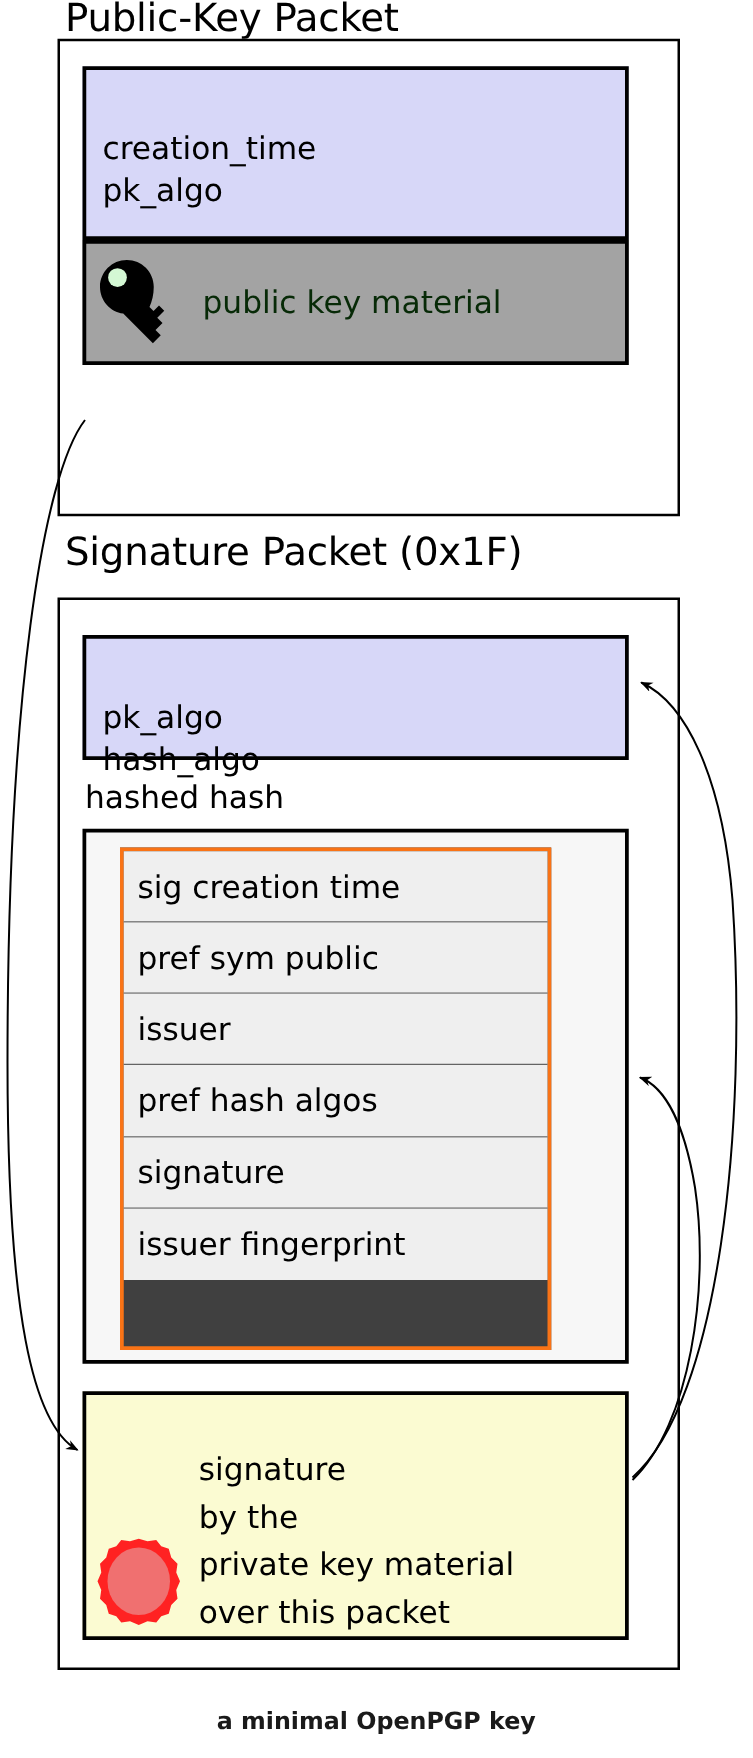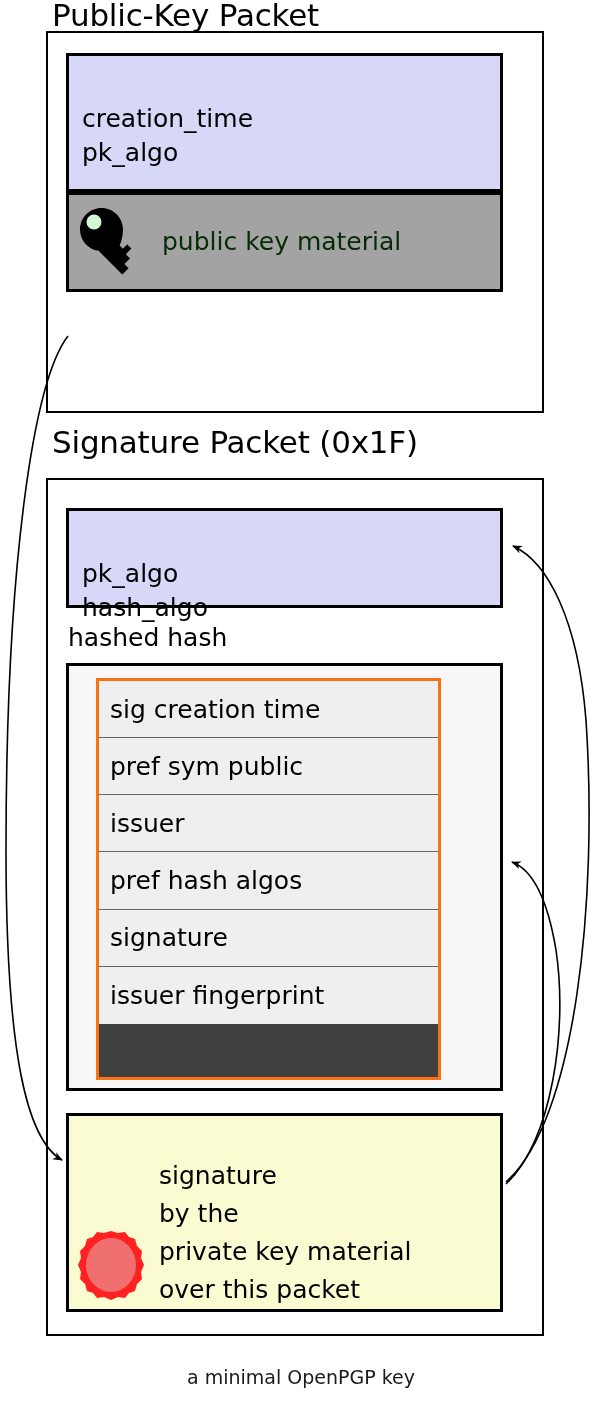--- a/index.html
+++ b/index.html
@@ -163,20 +163,21 @@
   }
 
   
   #diagram-caption {
     position: absolute;
     left: 0; top: 1366px;
     width: 602px;
     text-align: center;
     font-size: 19px;
     color: #1a1a1a;
+    font-weight: bold;
   }
 
   
   #connector-layer {
     position: absolute;
     left: 0; top: 0;
     width: 602px; height: 1406px;
     pointer-events: none;
   }
 </style>

